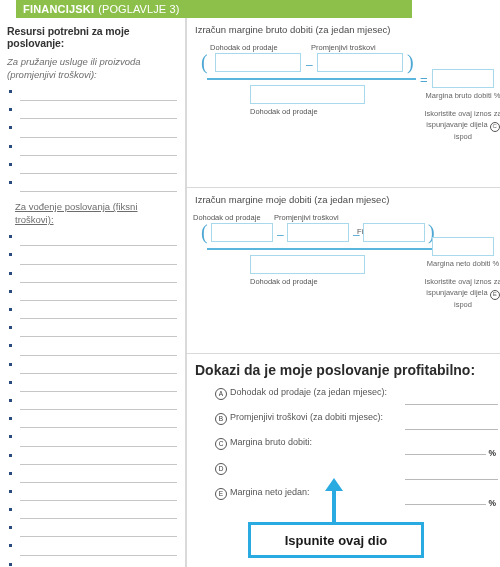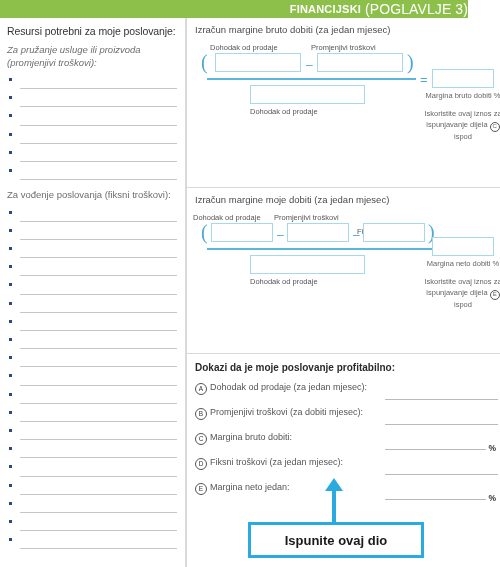--- a/index.html
+++ b/index.html
@@ -8,57 +8,58 @@
     background:#ffffff;
     font-family:"Liberation Sans", sans-serif;
     color:#3d3d3d;
     overflow:hidden;
     position:relative;
   }
   .page{width:500px;height:567px;position:relative;box-sizing:border-box;}
 
   
   .banner{
-    position:absolute;left:0;top:0;width:468px;height:18px;
+    position:absolute;left:16px;top:0;width:396px;height:18px;
     background:#8cc04a;
     display:flex;align-items:center;
-    padding-left:7px;box-sizing:border-box;justify-content:flex-end;
+    padding-left:7px;box-sizing:border-box;
   }
   .banner-title{
     font-size:11px;font-weight:bold;color:#ffffff;letter-spacing:.2px;
   }
   .banner-sub{
-    font-size:14px;color:#ffffff;margin-left:4px;letter-spacing:.1px;
+    font-size:11px;color:#ffffff;margin-left:4px;letter-spacing:.1px;
   }
 
   
   .cols{position:absolute;left:0;top:18px;width:500px;height:549px;}
   .left-col{
     position:absolute;left:0;top:0;width:186px;height:549px;
     border-right:1px solid #d9d9d9;
     box-sizing:border-box;
     padding:6px 8px 0 7px;
   }
   .right-col{
     position:absolute;left:186px;top:0;width:314px;height:443px;
   }
 
   
   .lc-title{
-    font-size:10.5px;font-weight:normal;color:#333;
+    font-size:10.5px;font-weight:bold;color:#333;
     margin:1px 0 7px 0;letter-spacing:-.1px;
   }
   .lc-sub{
     font-size:9.5px;color:#6d6d6d;line-height:1.32;
     margin:0 0 5px 0;
     font-style:italic;
   }
   .lc-sub2{
     font-size:9.5px;color:#6d6d6d;line-height:1.32;
-    margin:6px 0 5px 0;
+    margin:6px 0 5px 8px;
+    text-decoration:underline;
   }
   .bullets{list-style:none;margin:0;padding:0;}
   .bullet-row{
     position:relative;
     height:18.2px;
     padding-left:13px;
     box-sizing:border-box;
   }
   .bullet-row::before{
     content:"";
@@ -78,21 +79,21 @@
     position:relative;
   }
   .panel-a{height:170px;}
   .panel-b{height:166px;}
   .panel-c{height:213px;border-bottom:none;}
   .panel-title{
     font-size:9.5px;color:#4a4a4a;
     padding:6px 0 0 8px;
   }
   .panel-title-bold{
-    font-size:10px;color:#2b2b2b;font-weight:bold;
+    font-size:14px;color:#2b2b2b;font-weight:bold;
     padding:8px 4px 0 8px;
   }
 
   
   .formula{position:relative;margin-top:6px;height:110px;}
   .cap{
     position:absolute;font-size:7.5px;color:#555;
     white-space:nowrap;
   }
   .ibox{
@@ -128,21 +129,21 @@
   }
   .circ{
     display:inline-block;
     border:1px solid #555;border-radius:50%;
     width:8px;height:8px;line-height:7px;
     font-size:6px;text-align:center;
     vertical-align:-1px;
   }
 
   
-  .ev-list{margin-top:9px;}
+  .ev-list{margin-top:9px;padding-left:20px;}
   .ev-row{
     position:relative;height:25px;
     padding-left:8px;box-sizing:border-box;
   }
   .ev-badge{
     position:absolute;left:8px;top:1px;
     width:10px;height:10px;border:1px solid #555;border-radius:50%;
     font-size:6.5px;line-height:9px;text-align:center;color:#333;
   }
   .ev-label{
@@ -359,21 +360,20 @@
               <div class="ev-line" style="left: 198px; right: 2px;"></div>
             </div>
             <div class="ev-row">
               <div class="ev-badge">C</div>
               <div class="ev-label">Margina bruto dobiti:</div>
               <div class="ev-line" style="left: 198px; right: 14px;"></div>
               <div class="ev-pct">%</div>
             </div>
             <div class="ev-row">
               <div class="ev-badge">D</div>
-              <div class="ev-label">Fiksni troškovi (za jedan mjesec):</div>
               <div class="ev-line" style="left: 198px; right: 2px;"></div>
             </div>
             <div class="ev-row">
               <div class="ev-badge">E</div>
               <div class="ev-label">Margina neto jedan:</div>
               <div class="ev-line" style="left: 198px; right: 14px;"></div>
               <div class="ev-pct">%</div>
             </div>
           </div>
       </div>

